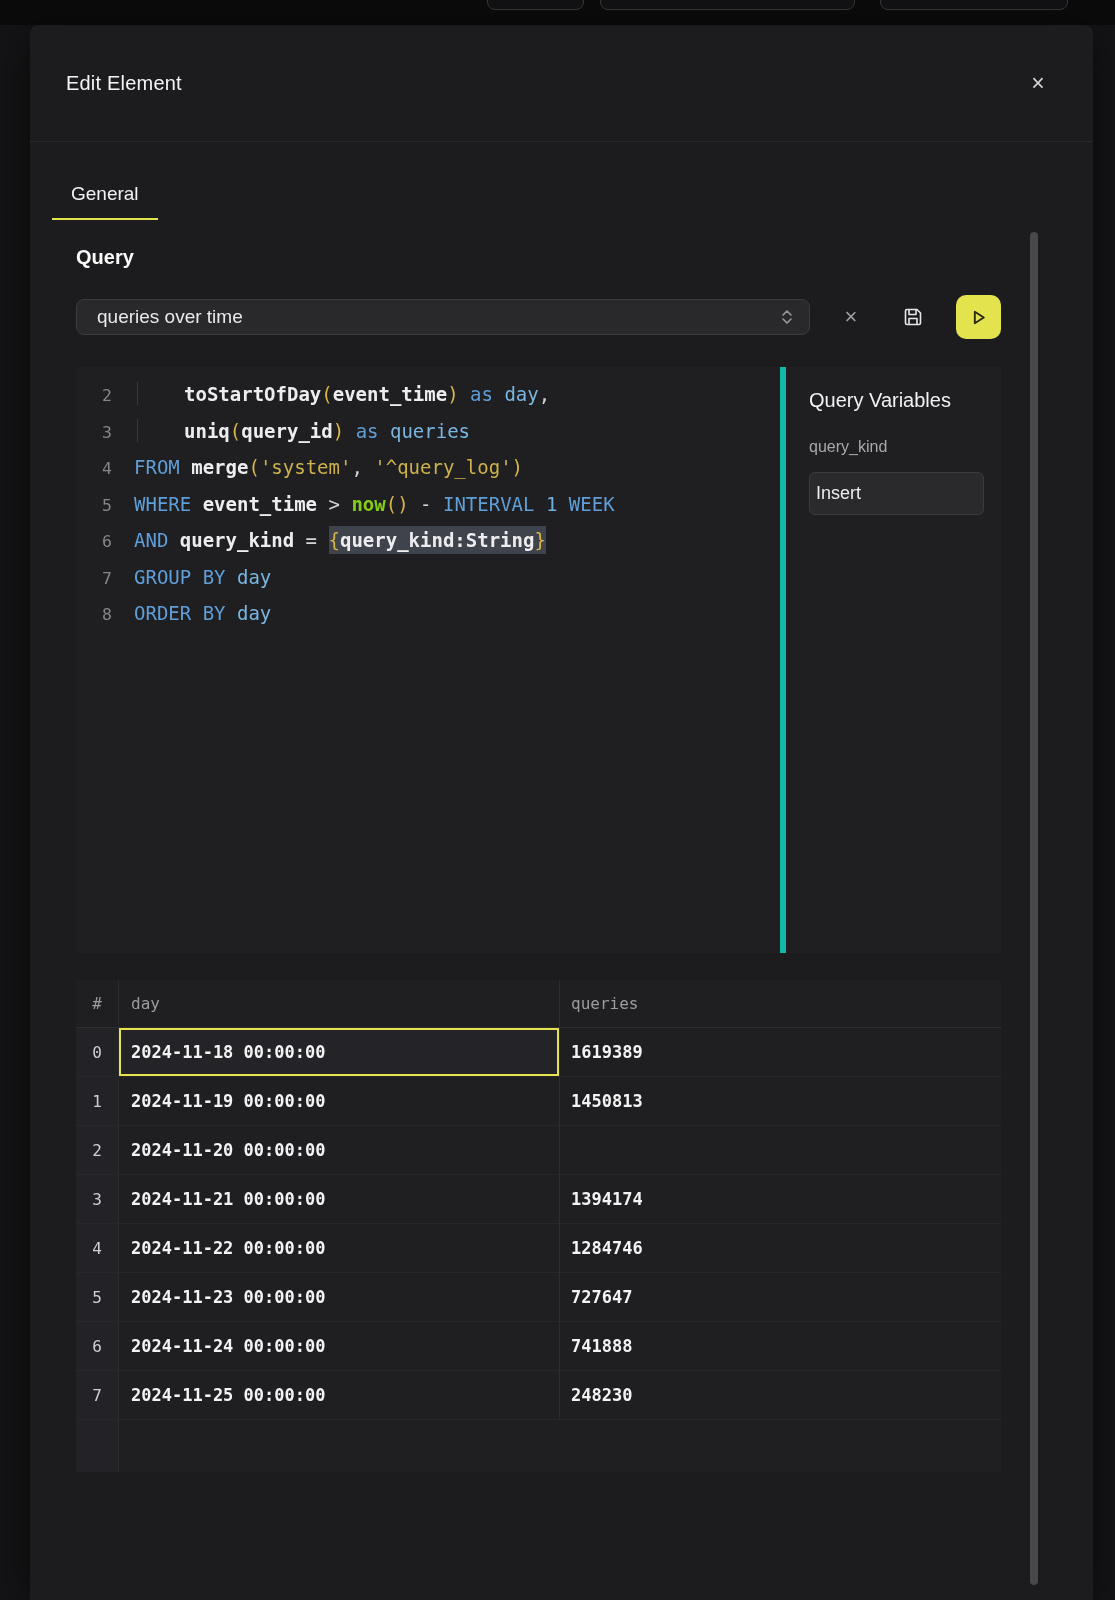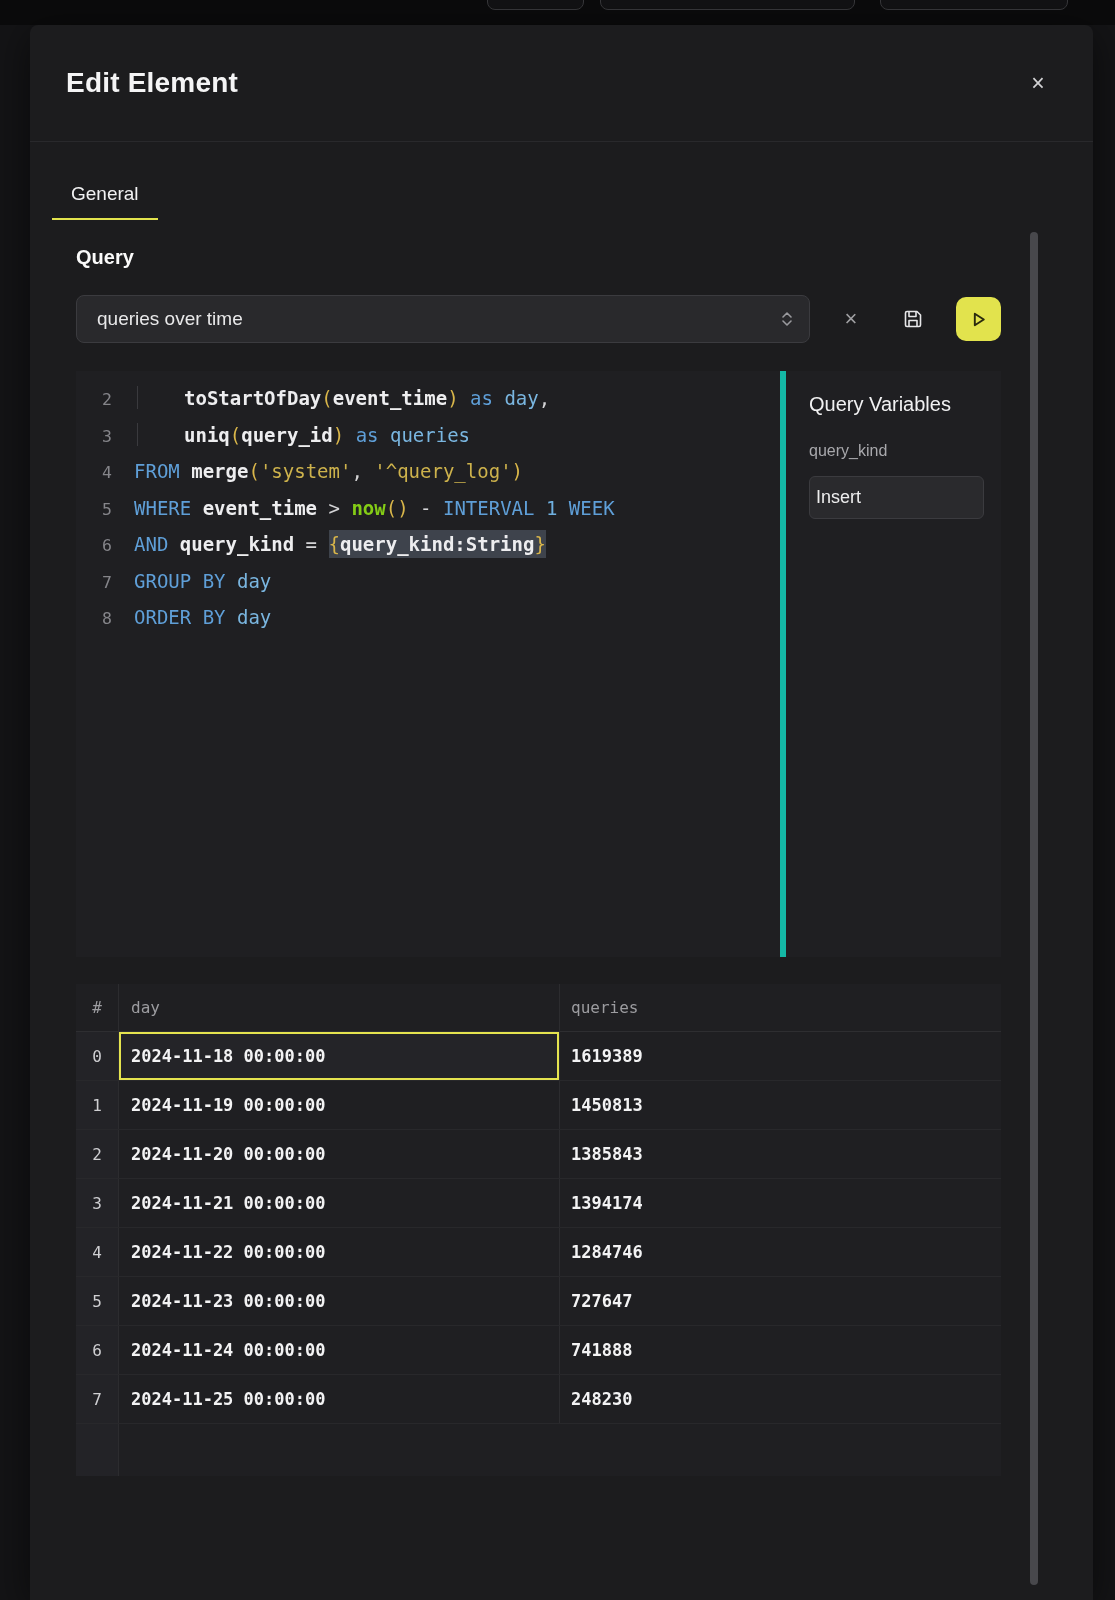--- a/index.html
+++ b/index.html
@@ -15,32 +15,32 @@
   .g2{left:600px;width:253px}
   .g3{left:880px;width:186px}
 
   
   .modal{
     position:absolute;left:30px;top:25px;width:1063px;height:1575px;
     background:#1c1c1e;border-radius:8px 8px 0 0;overflow:hidden;
     box-shadow:0 8px 40px rgba(0,0,0,.55);
   }
   .modal-header{height:117px;display:flex;align-items:center;padding-left:36px;border-bottom:1px solid #29292c;position:relative;box-sizing:border-box;}
-  .modal-title{font-size:28px;font-weight:700;color:#f4f4f5;letter-spacing:.2px;}
+  .modal-title{font-size:20px;font-weight:400;color:#f4f4f5;letter-spacing:.2px;}
   .close-btn{position:absolute;right:38px;top:50%;transform:translateY(-50%);width:34px;height:34px;background:none;border:none;padding:0;color:#d2d2d4;font-size:23px;line-height:1;display:flex;align-items:center;justify-content:center;cursor:pointer;}
 
   .tabbar{margin:28px 0 0 22px;}
   .tab{display:inline-block;padding:13px 19px;font-size:19px;color:#f2f2f3;border-bottom:2px solid #e2e34d;cursor:pointer;}
 
   .body{padding-left:46px;}
   .section-heading{margin-top:26px;font-size:20px;font-weight:700;color:#fafafa;}
 
   
   .controls-row{display:flex;align-items:center;margin-top:26px;}
-  .select{width:734px;height:48px;box-sizing:border-box;background:#29292c;border:1px solid #3b3b3f;border-radius:8px;display:flex;align-items:center;padding:0 14px 0 20px;cursor:pointer;}
+  .select{width:734px;height:36px;box-sizing:border-box;background:#29292c;border:1px solid #3b3b3f;border-radius:8px;display:flex;align-items:center;padding:0 14px 0 20px;cursor:pointer;}
   .select-value{font-size:19px;color:#e9e9ea;flex:1;}
   .icon-btn{width:40px;height:40px;margin-left:21px;background:none;border:none;padding:0;display:flex;align-items:center;justify-content:center;color:#a0a0a3;font-size:22px;cursor:pointer;}
   .icon-btn.save{margin-left:22px;}
   .run-btn{width:45px;height:44px;margin-left:23px;background:#e2e34d;border:none;border-radius:10px;display:flex;align-items:center;justify-content:center;cursor:pointer;}
 
   .inline-label{margin-top:30px;font-size:16px;font-weight:600;color:#d3d3d5;}
 
   
   .editor{margin-top:28px;width:925px;height:586px;display:flex;background:#1f1f22;}
   .code-area{flex:1;padding-top:10px;overflow:hidden;cursor:text;}
@@ -159,21 +159,20 @@
           <div class="c-q">1619389</div>
         </div>
         <div class="t-row">
           <div class="c-idx">1</div>
           <div class="c-day">2024-11-19 00:00:00</div>
           <div class="c-q">1450813</div>
         </div>
         <div class="t-row">
           <div class="c-idx">2</div>
           <div class="c-day">2024-11-20 00:00:00</div>
-          <div class="c-q">1385843</div>
         </div>
         <div class="t-row">
           <div class="c-idx">3</div>
           <div class="c-day">2024-11-21 00:00:00</div>
           <div class="c-q">1394174</div>
         </div>
         <div class="t-row">
           <div class="c-idx">4</div>
           <div class="c-day">2024-11-22 00:00:00</div>
           <div class="c-q">1284746</div>

